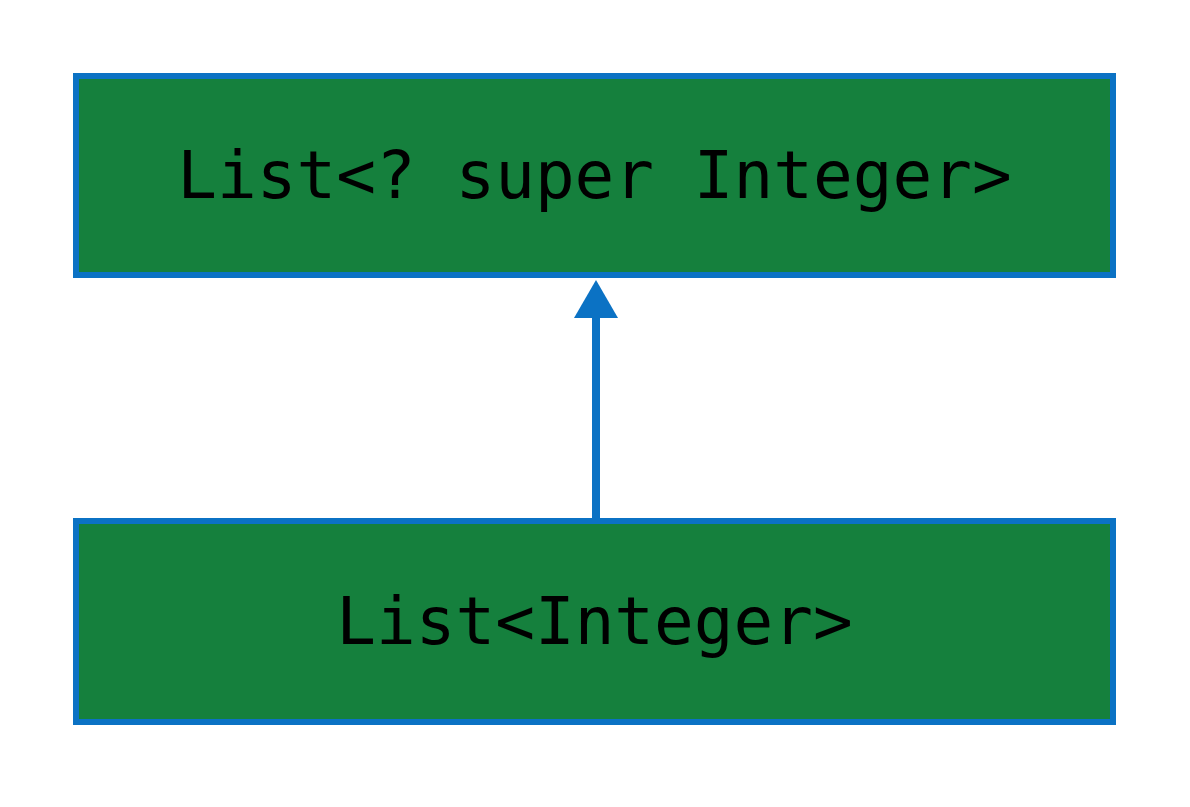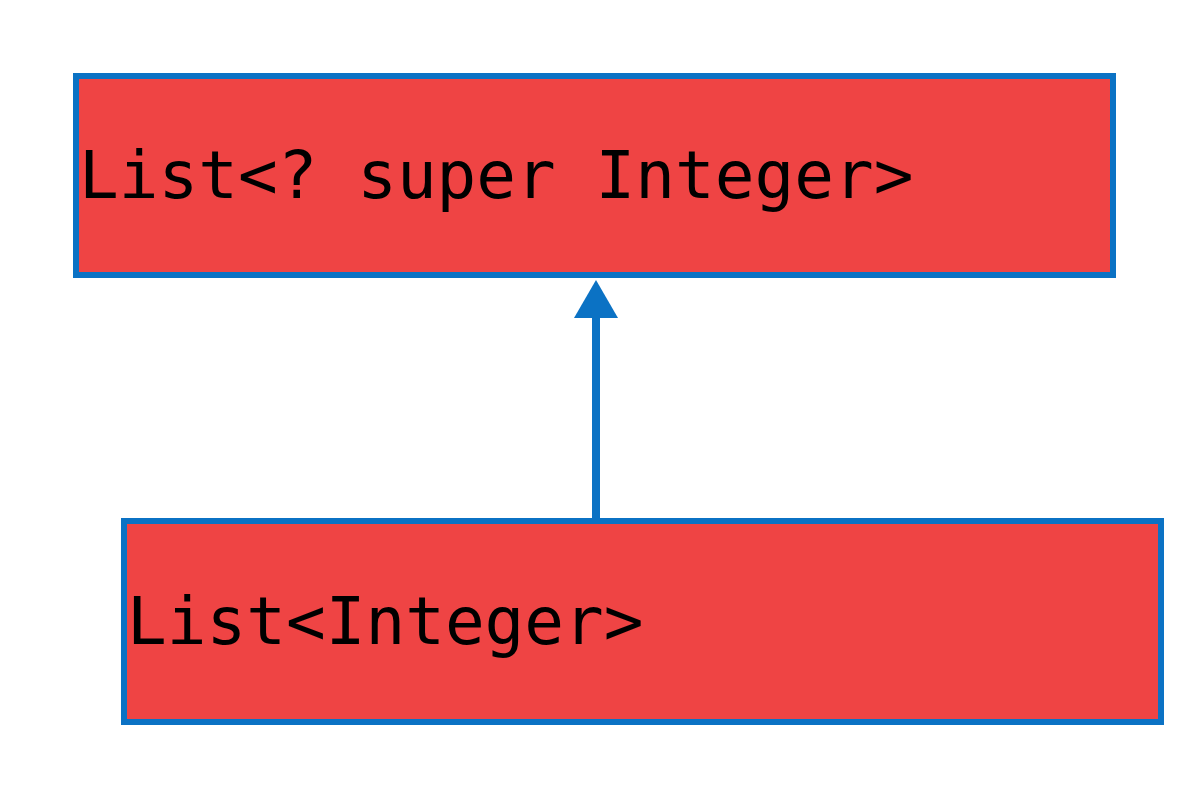--- a/index.html
+++ b/index.html
@@ -14,38 +14,37 @@
   #diagram-canvas {
     position: relative;
     width: 1190px;
     height: 807px;
     background: #ffffff;
     overflow: hidden;
   }
   .uml-box {
     position: absolute;
     box-sizing: border-box;
-    background: #ef4444;
+    background: #15803d;
     border: 6px solid #0b72c4;
     display: flex;
     align-items: center;
-    justify-content: flex-start;
+    justify-content: center;
   }
   #box-supertype {
     left: 73px;
     top: 73px;
     width: 1043px;
     height: 205px;
   }
   #box-subtype {
     left: 73px;
     top: 518px;
     width: 1043px;
     height: 207px;
-    margin-left: 48px;
   }
   .uml-box-label {
     font-family: "DejaVu Sans Mono", monospace;
     font-size: 66px;
     line-height: 1;
     color: #000000;
     white-space: pre;
     letter-spacing: 0px;
     user-select: none;
   }

